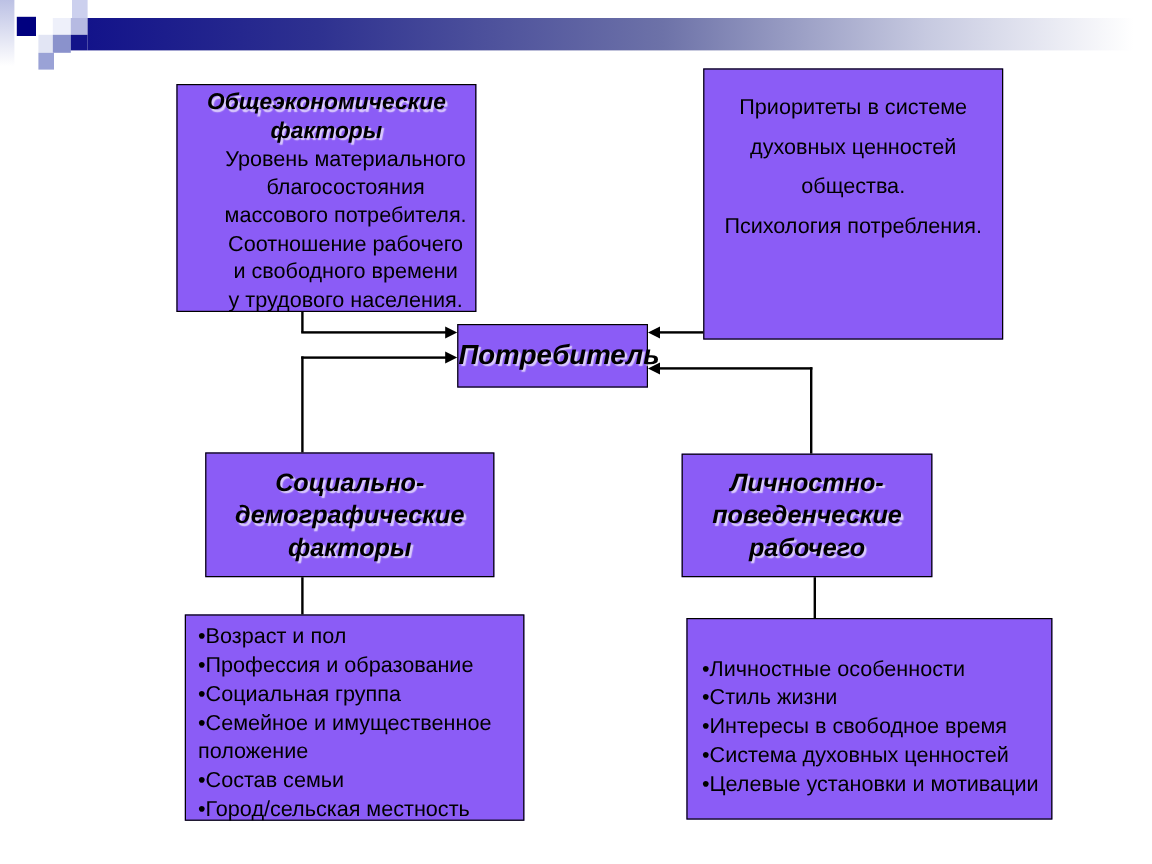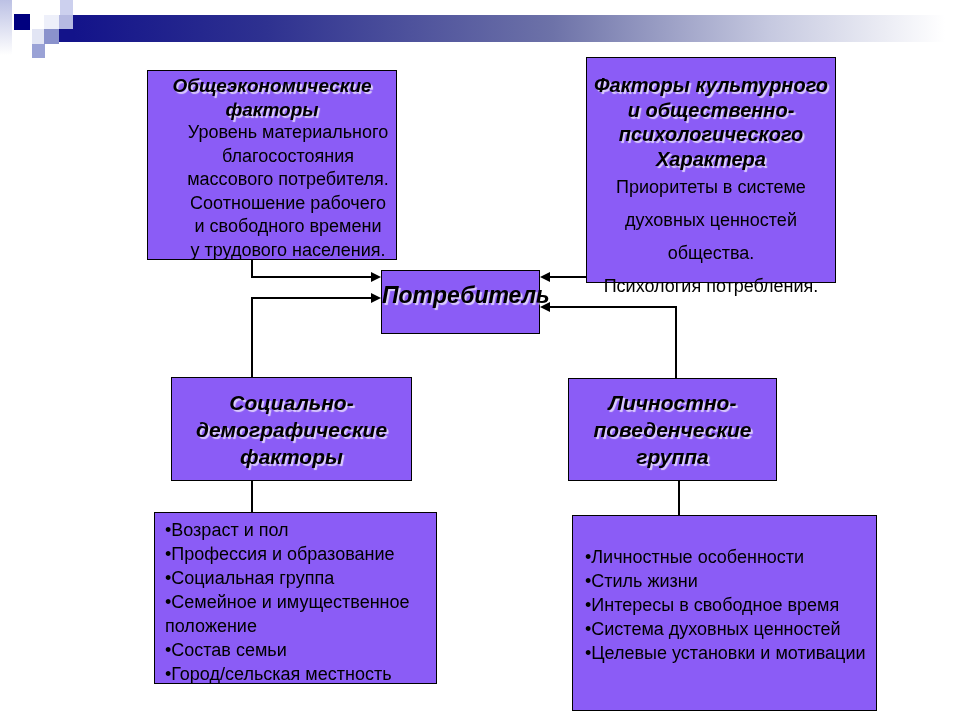--- a/index.html
+++ b/index.html
@@ -33,28 +33,28 @@
     color:#000; text-align:center;
   }
   .pre { white-space:pre-line; }
   .bold-it { font-weight:bold; font-style:italic; text-shadow:2px 2px 1px rgba(255,255,255,0.7); }
   #box-general    { left:147px; top:70px;  width:250px; height:190px; padding-top:3px; }
   #box-general .t { font-size:19px; line-height:23.5px; }
   #box-general .b { font-size:18px; line-height:23.5px;padding-left:32px; }
   #box-cultural    { left:586px; top:57px; width:250px; height:226px; padding-top:15px; }
   #box-cultural .t { font-size:20px; line-height:24.5px; }
   #box-cultural .b { font-size:18px; line-height:33px; }
-  #box-consumer { left:381px; top:270px; width:159px; height:64px; }
+  #box-consumer { left:381px; top:270px; width:159px; height:53px; }
   #box-consumer .t { font-size:23px; line-height:49px; }
   #box-socio    { left:171px; top:377px; width:241px; height:104px; padding-top:11px; }
   #box-socio .t, #box-personal .t { font-size:21px; line-height:27px; }
   #box-personal { left:568px; top:378px; width:209px; height:103px; padding-top:10px; }
   #box-socio-list    { left:118px; top:512px; width:283px; height:172px;
                        text-align:left; padding:5px 4px 0 10px;margin-left:36px; }
-  #box-personal-list { left:572px; top:515px; width:305px; height:196px;
+  #box-personal-list { left:572px; top:515px; width:305px; height:168px;
                        text-align:left; padding:29px 2px 0 12px; }
   .bullet-line { font-size:18px; line-height:24px; }
   
   .ln { position:absolute; background:#000; }
   .arr { position:absolute; width:0; height:0; }
   .arr-right { border-top:5px solid transparent; border-bottom:5px solid transparent; border-left:10px solid #000; }
   .arr-left  { border-top:5px solid transparent; border-bottom:5px solid transparent; border-right:10px solid #000; }
   #lineA-v { left:251px; top:260px; width:2px;   height:17px; }
   #lineA-h { left:251px; top:276px; width:122px; height:2px; }
   #arrowA  { left:371px; top:272px; }
@@ -90,44 +90,40 @@
 факторы</div>
     <div class="b pre">Уровень материального
 благосостояния
 массового потребителя.
 Соотношение рабочего
 и свободного времени
 у трудового населения.</div>
   </div>
 
   <div class="node" id="box-cultural">
-    <div class="t bold-it pre">Факторы культурного
-и общественно-
-психологического
-Характера</div>
     <div class="b pre">Приоритеты в системе
 духовных ценностей
 общества.
 Психология потребления.</div>
   </div>
 
   <div class="node" id="box-consumer">
     <div class="t bold-it">Потребитель</div>
   </div>
 
   <div class="node" id="box-socio">
     <div class="t bold-it pre">Социально-
 демографические
 факторы</div>
   </div>
 
   <div class="node" id="box-personal">
     <div class="t bold-it pre">Личностно-
 поведенческие
-группа</div>
+рабочего</div>
   </div>
 
   <div class="node" id="box-socio-list">
       <div class="bullet-line">•Возраст и пол</div>
       <div class="bullet-line">•Профессия и образование</div>
       <div class="bullet-line">•Социальная группа</div>
       <div class="bullet-line">•Семейное и имущественное положение</div>
       <div class="bullet-line">•Состав семьи</div>
       <div class="bullet-line">•Город/сельская местность</div>
     </div>

